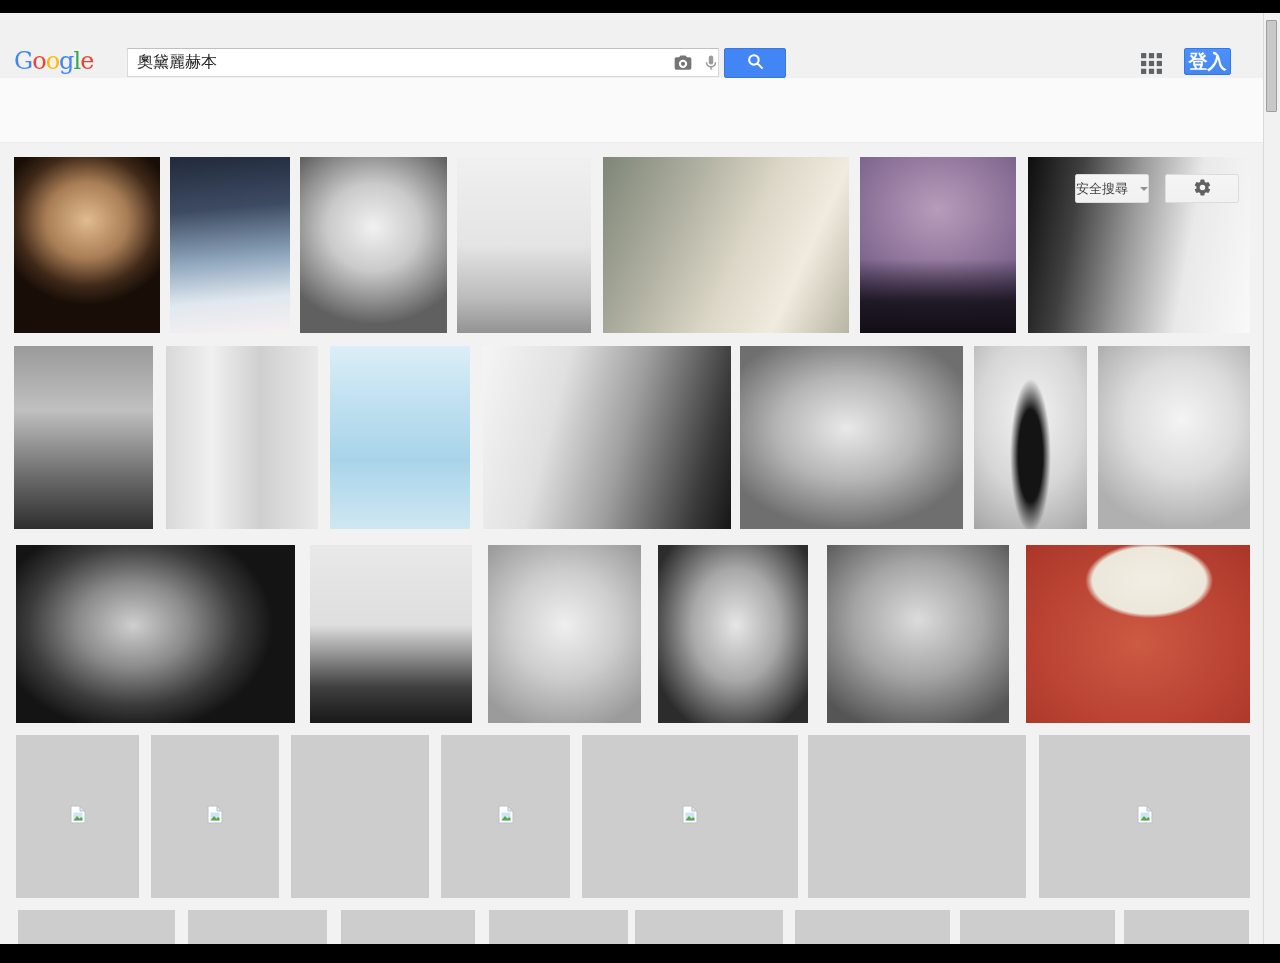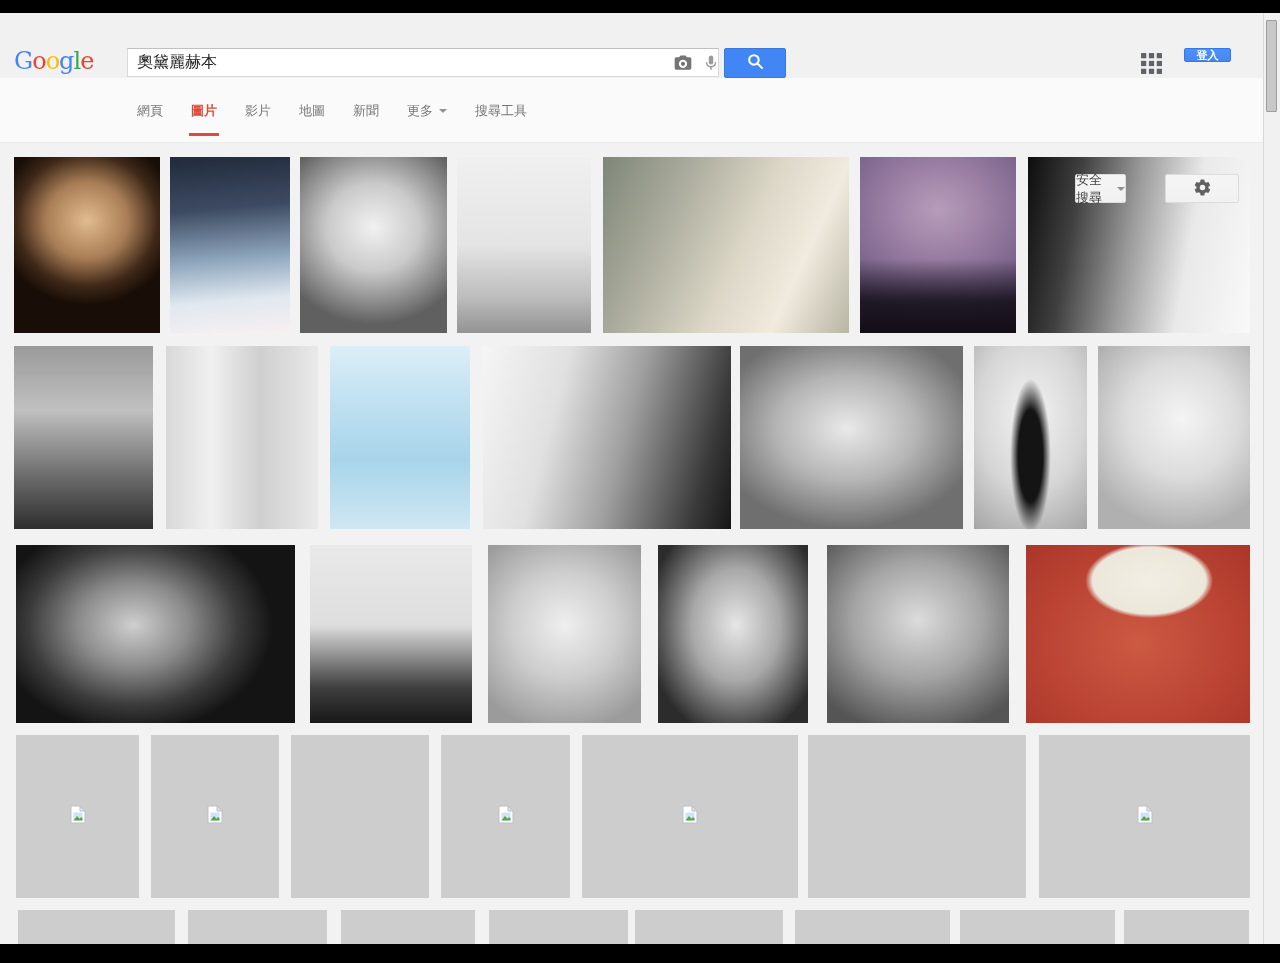--- a/index.html
+++ b/index.html
@@ -14,37 +14,37 @@
   .logo { position:absolute; left:14px; top:28px; font-family:"DejaVu Serif",serif;
     font-size:24px; line-height:40px; letter-spacing:-1px; cursor:pointer; }
   .searchwrap { position:absolute; left:127px; top:35px; height:30px; }
   .searchbox { position:absolute; left:0; top:0; width:592px; height:29px; background:#fff;
     border:1px solid #d9d9d9; border-top:1px solid #c0c0c0; font-size:16px; color:#222; padding:0 60px 0 9px; outline:none; }
   .cam-ic { position:absolute; left:546px; top:5px; width:20px; height:20px; cursor:pointer; }
   .mic-ic { position:absolute; left:575px; top:5px; width:18px; height:20px; cursor:pointer; }
   .searchbtn { position:absolute; left:597px; top:0; width:62px; height:30px; background:#4285f4;
     border:1px solid #3c78dc; border-radius:2px; cursor:pointer; display:flex; align-items:center; justify-content:center; }
   .apps { position:absolute; left:1140px; top:39px; width:23px; height:23px; cursor:pointer; }
-  .signin { position:absolute; left:1184px; top:35px; width:47px; height:14px;
+  .signin { position:absolute; left:1184px; top:35px; width:47px; height:27px;
     background:linear-gradient(#4d90fe,#4787ed); border:1px solid #3079ed; border-radius:2px;
-    color:#fff; font-size:11px; font-weight:bold; display:flex; align-items:center; justify-content:center; cursor:pointer; }
+    color:#fff; font-size:19px; font-weight:bold; display:flex; align-items:center; justify-content:center; cursor:pointer; }
 
   .tabsbar { position:absolute; left:0; top:78px; width:1280px; height:65px; background:#fafafa;
     border-bottom:1px solid #ebebeb; z-index:10; }
   .tabs { position:absolute; left:137px; top:0; height:65px; display:flex; }
   .tab { position:relative; height:65px; display:flex; align-items:center; margin-right:28px;
     font-size:13px; color:#777; cursor:pointer; white-space:nowrap; }
   .tab.active { color:#dd4b39; font-weight:bold; }
   .tab.active::after { content:""; position:absolute; left:-2px; right:-2px; bottom:7px; height:3px; background:#dd4b39; }
   .caret { display:inline-block; width:0; height:0; margin-left:6px;
     border-left:4px solid transparent; border-right:4px solid transparent; border-top:4px solid #909090; }
   .toolbtn { position:absolute; top:96px; height:29px; background:linear-gradient(#f5f5f5,#f1f1f1);
     border:1px solid #dcdcdc; border-radius:2px; color:#444; font-size:13px;
     display:flex; align-items:center; justify-content:center; cursor:pointer; }
-  .safesearch { left:1075px; width:51px; }
+  .safesearch { left:1075px; width:74px;justify-content:space-between; }
   .gearbtn { left:1165px; width:74px; }
 
   .content-bg { position:absolute; left:0; top:143px; width:1280px; height:820px; background:#f2f2f2; z-index:0; }
   .tile { position:absolute; z-index:1; cursor:pointer; }
   .tile.placeholder { background:#cdcdcd; display:flex; align-items:center; justify-content:center; }
 
   .scrollbar { position:absolute; left:1263px; top:13px; width:17px; height:931px;
     background:#f1f1f1; border-left:1px solid #d9d9d9; z-index:20; }
   .scroll-thumb { position:absolute; left:2px; width:11px; background:#c8c8c8;
     border:1px solid #9e9e9e; border-radius:1px; cursor:pointer; }
@@ -89,44 +89,20 @@
           <rect x="16" y="8.5" width="5" height="5"></rect>
         <rect x="1" y="16" width="5" height="5"></rect>
           <rect x="8.5" y="16" width="5" height="5"></rect>
           <rect x="16" y="16" width="5" height="5"></rect>
       </svg>
     </span>
     <div class="signin">登入</div>
   </div>
 
   <div class="tabsbar">
-    <div class="tabs">
-        <div class="tab">
-          <span>網頁</span>
-        </div>
-        <div class="tab active">
-          <span>圖片</span>
-        </div>
-        <div class="tab">
-          <span>影片</span>
-        </div>
-        <div class="tab">
-          <span>地圖</span>
-        </div>
-        <div class="tab">
-          <span>新聞</span>
-        </div>
-        <div class="tab">
-          <span>更多</span>
-          <span class="caret"></span>
-        </div>
-        <div class="tab">
-          <span>搜尋工具</span>
-        </div>
-      </div>
     <div class="toolbtn safesearch">
       <span>安全搜尋</span>
       <span class="caret"></span>
     </div>
     <div class="toolbtn gearbtn">
       <span>
         <svg viewBox="0 0 24 24" width="19" height="19">
             <path fill="#616161" d="M19.4 13c.04-.33.06-.66.06-1s-.02-.67-.06-1l2.1-1.65a.5.5 0 0 0 .12-.64l-2-3.46a.5.5 0 0 0-.6-.22l-2.49 1a7.3 7.3 0 0 0-1.73-1l-.38-2.65A.5.5 0 0 0 13.93 2h-4a.5.5 0 0 0-.5.42l-.37 2.65c-.63.26-1.2.6-1.74 1l-2.49-1a.5.5 0 0 0-.6.22l-2 3.46a.5.5 0 0 0 .12.64L4.45 11c-.04.33-.07.66-.07 1s.03.67.07 1l-2.1 1.65a.5.5 0 0 0-.12.64l2 3.46c.14.24.42.34.6.22l2.5-1c.53.4 1.1.74 1.73 1l.37 2.65c.05.28.25.42.5.42h4c.25 0 .46-.14.5-.42l.37-2.65a7.3 7.3 0 0 0 1.73-1l2.5 1c.23.1.46 0 .6-.22l2-3.46a.5.5 0 0 0-.12-.64L19.4 13zM12 15.5a3.5 3.5 0 1 1 0-7 3.5 3.5 0 0 1 0 7z"></path>
           </svg>
       </span>

